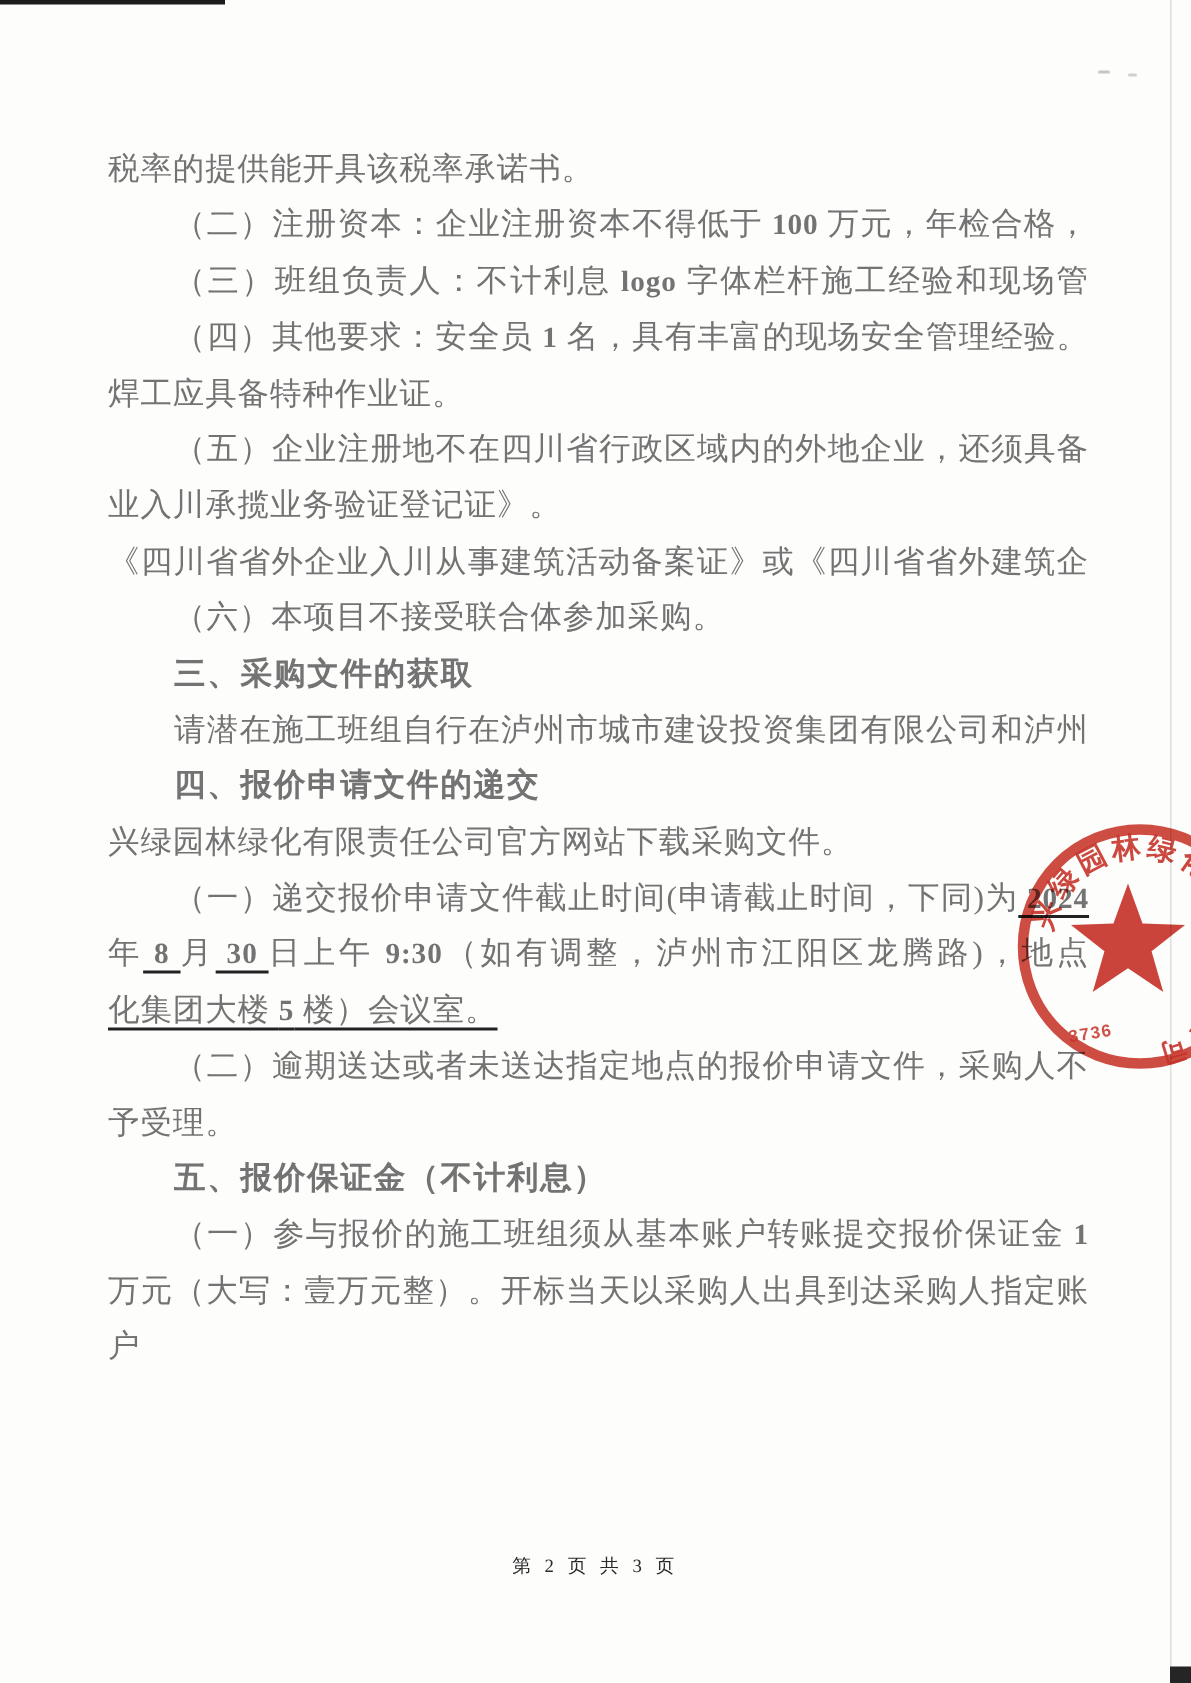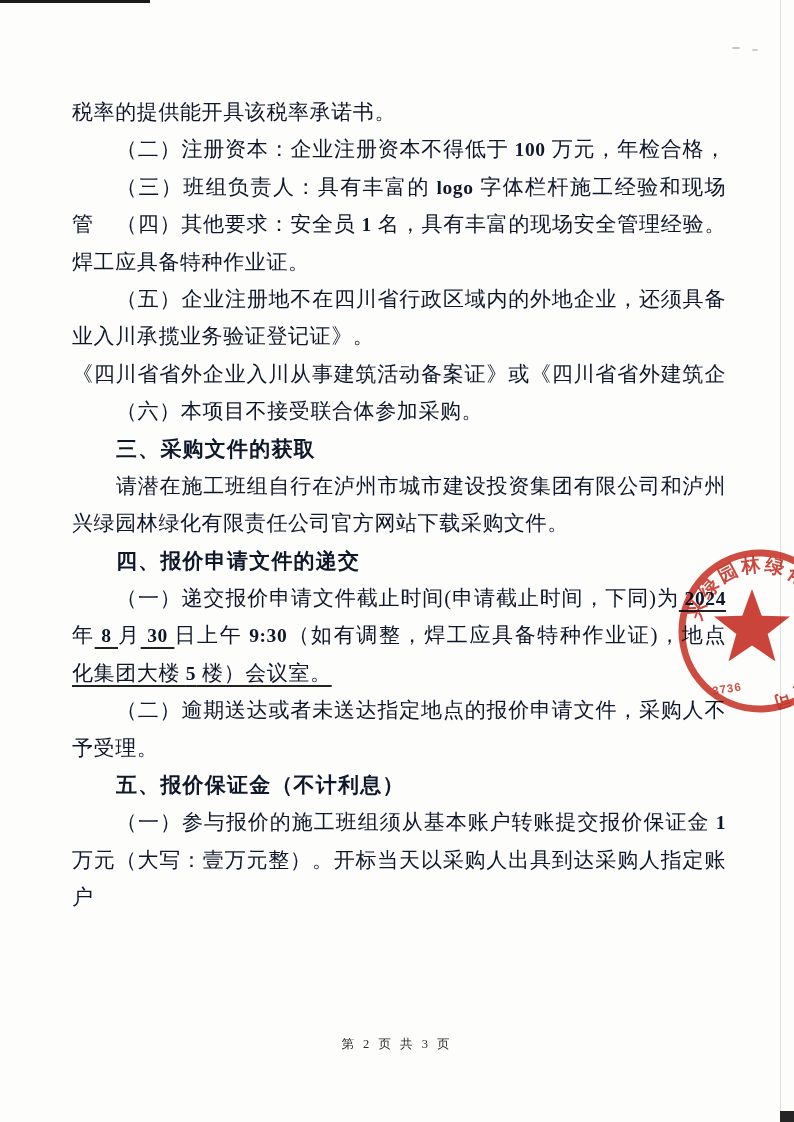--- a/index.html
+++ b/index.html
@@ -22,21 +22,21 @@
     left: 72px; top: 94px;
     width: 654px;
   }
   .line {
     height: 37.4px;
     line-height: 37.4px;
     font-size: 21px;
     letter-spacing: 0.6px;
     white-space: pre;
     text-align: left;
-    color: #0f172a;
+    color: #737373;
   }
   .line.full {
     white-space: normal;
     text-align: justify;
     text-align-last: justify;
     text-justify: inter-character;
   }
   .line.indent { text-indent: 44px; }
   .line.bold { font-weight: 700; letter-spacing: 1.2px; }
   .seg { font: inherit; }
@@ -84,33 +84,33 @@
 
   <div class="artifact scan-top-bar"></div>
   <div class="artifact scan-dot-1"></div>
   <div class="artifact scan-dot-2"></div>
   <div class="artifact scan-right-line"></div>
   <div class="artifact scan-corner-mark"></div>
 
   <div class="textblock">
       <div class="line"><span class="seg">税率的提供能开具该税率承诺书。</span></div>
       <div class="line full indent"><span class="seg">（二）注册资本：企业注册资本不得低于 </span><span class="seg num">100</span><span class="seg"> 万元，年检合格，</span></div>
-      <div class="line full indent"><span class="seg">（三）班组负责人：具有丰富的 </span><span class="seg num">logo</span><span class="seg"> 字体栏杆施工经验和现场管</span></div>
+      <div class="line full indent"><span class="seg">（三）班组负责人：不计利息 </span><span class="seg num">logo</span><span class="seg"> 字体栏杆施工经验和现场管</span></div>
       <div class="line full indent"><span class="seg">（四）其他要求：安全员 </span><span class="seg num">1</span><span class="seg"> 名，具有丰富的现场安全管理经验。</span></div>
       <div class="line"><span class="seg">焊工应具备特种作业证。</span></div>
       <div class="line full indent"><span class="seg">（五）企业注册地不在四川省行政区域内的外地企业，还须具备</span></div>
       <div class="line"><span class="seg">业入川承揽业务验证登记证》。</span></div>
       <div class="line full"><span class="seg">《四川省省外企业入川从事建筑活动备案证》或《四川省省外建筑企</span></div>
       <div class="line indent"><span class="seg">（六）本项目不接受联合体参加采购。</span></div>
       <div class="line bold indent"><span class="seg">三、采购文件的获取</span></div>
       <div class="line full indent"><span class="seg">请潜在施工班组自行在泸州市城市建设投资集团有限公司和泸州</span></div>
+      <div class="line bold indent"><span class="seg">四、报价申请文件的递交</span></div>
       <div class="line"><span class="seg">兴绿园林绿化有限责任公司官方网站下载采购文件。</span></div>
-      <div class="line bold indent"><span class="seg">四、报价申请文件的递交</span></div>
       <div class="line full indent"><span class="seg">（一）递交报价申请文件截止时间(申请截止时间，下同)为</span><span class="seg num ul"> 2024</span></div>
-      <div class="line full"><span class="seg">年</span><span class="seg num ul"> 8 </span><span class="seg">月</span><span class="seg num ul"> 30 </span><span class="seg">日上午 </span><span class="seg num">9:30</span><span class="seg">（如有调整，焊工应具备特种作业证)，地点</span></div>
+      <div class="line full"><span class="seg">年</span><span class="seg num ul"> 8 </span><span class="seg">月</span><span class="seg num ul"> 30 </span><span class="seg">日上午 </span><span class="seg num">9:30</span><span class="seg">（如有调整，泸州市江阳区龙腾路)，地点</span></div>
       <div class="line"><span class="seg ul">化集团大楼 </span><span class="seg num ul">5</span><span class="seg ul"> 楼）会议室。</span></div>
       <div class="line full indent"><span class="seg">（二）逾期送达或者未送达指定地点的报价申请文件，采购人不</span></div>
       <div class="line"><span class="seg">予受理。</span></div>
       <div class="line bold indent"><span class="seg">五、报价保证金（不计利息）</span></div>
       <div class="line full indent"><span class="seg">（一）参与报价的施工班组须从基本账户转账提交报价保证金 </span><span class="seg num">1</span></div>
       <div class="line full"><span class="seg">万元（大写：壹万元整）。开标当天以采购人出具到达采购人指定账户</span></div>
     </div>
 
   <svg class="seal" viewBox="0 0 139 215" xmlns="http://www.w3.org/2000/svg">
     <g fill="none" stroke="#c9342a" stroke-opacity="0.88">

